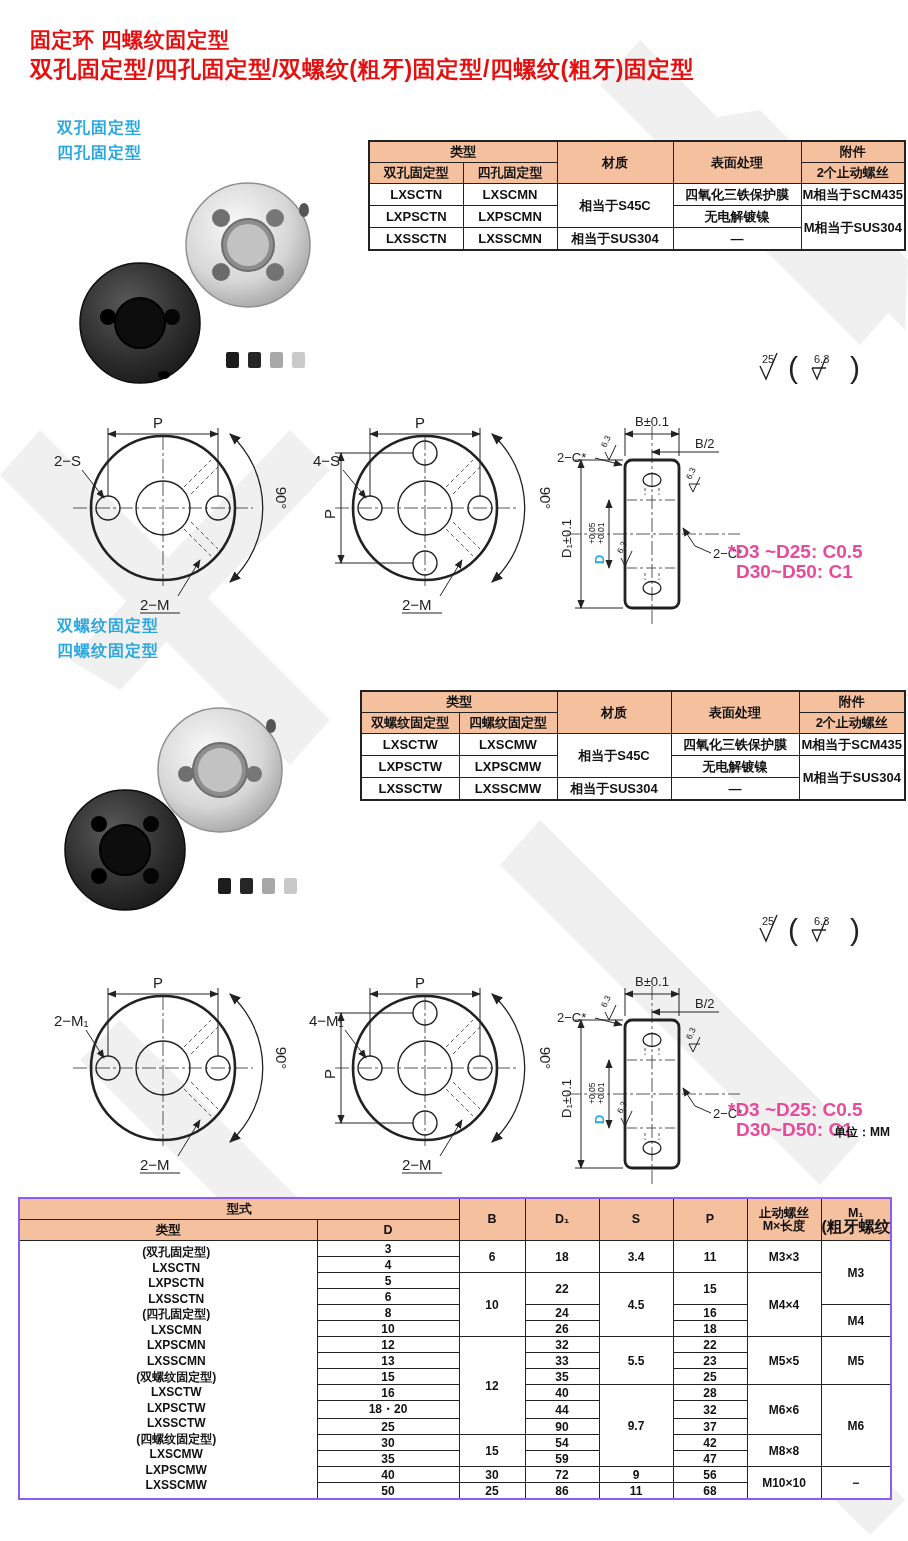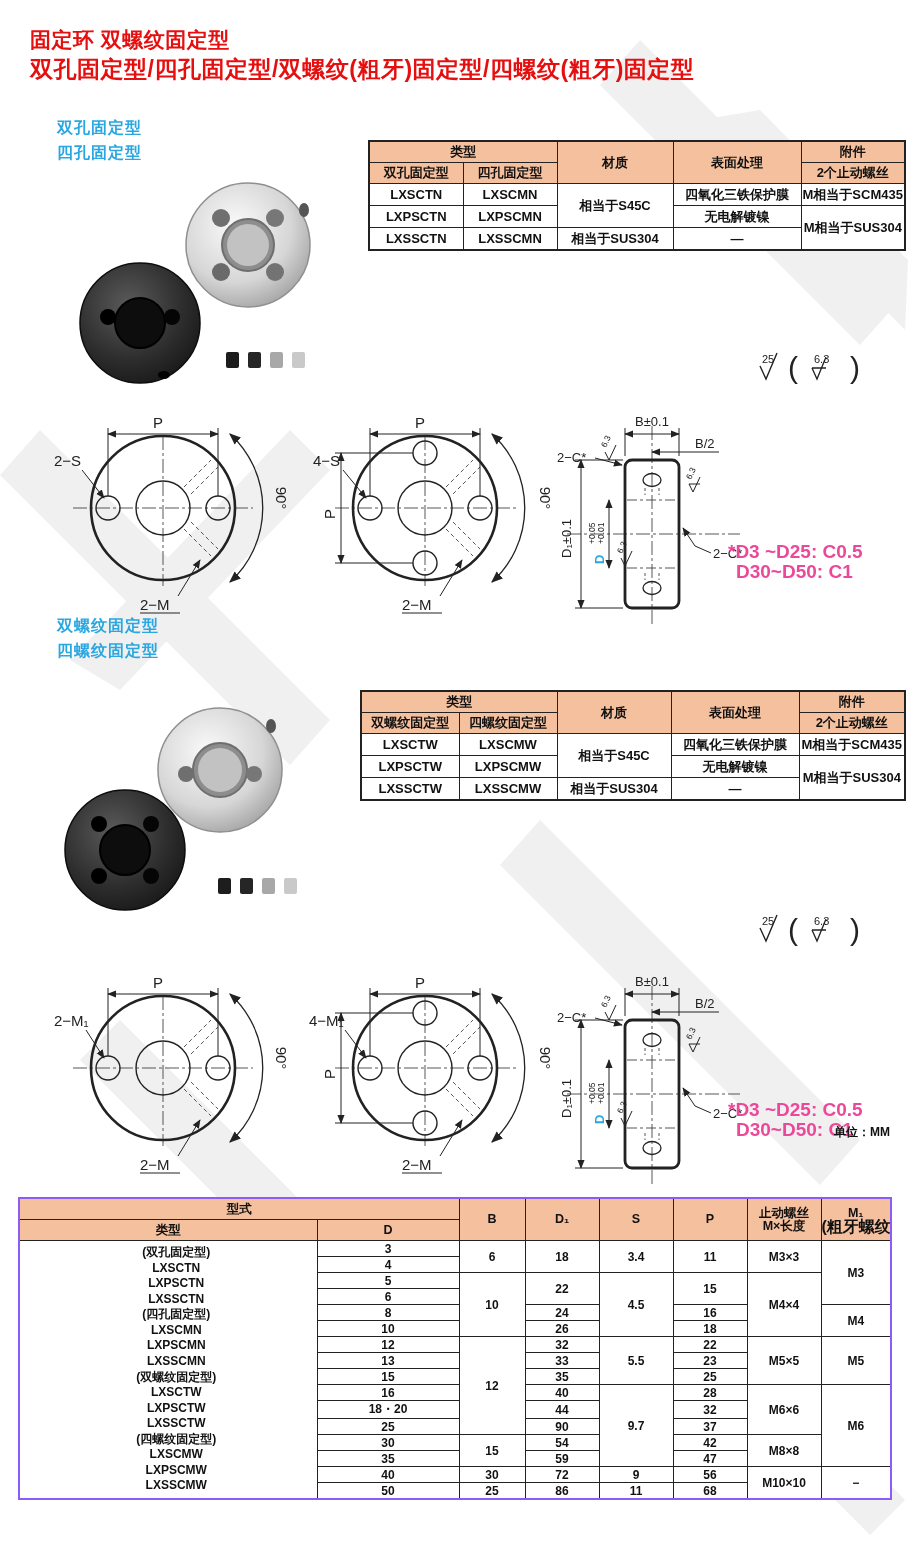--- a/index.html
+++ b/index.html
@@ -71,21 +71,21 @@
       <polygon points="40,430 330,720 290,765 0,475"></polygon>
       <polygon points="330,470 120,690 70,660 290,430"></polygon>
       <polygon points="540,820 860,1140 820,1185 500,865"></polygon>
       <polygon points="120,1020 420,1320 380,1360 80,1060"></polygon>
       <polygon points="650,1240 905,1500 870,1535 615,1280"></polygon>
     </g>
   </svg>
 
   <div class="content">
 
-    <div class="abs title1">固定环 双螺纹固定型</div>
+    <div class="abs title1">固定环 四螺纹固定型</div>
     <div class="abs title2">双孔固定型/四孔固定型/双螺纹(粗牙)固定型/四螺纹(粗牙)固定型</div>
 
     <div class="abs bluelabel" style="left:57px;top:118px">双孔固定型</div>
     <div class="abs bluelabel" style="left:57px;top:143px">四孔固定型</div>
 
     <table class="spec abs" style="left:368px;top:140px;width:536px">
       <colgroup>
           <col style="width:94px">
           <col style="width:94px">
           <col style="width:116px">

